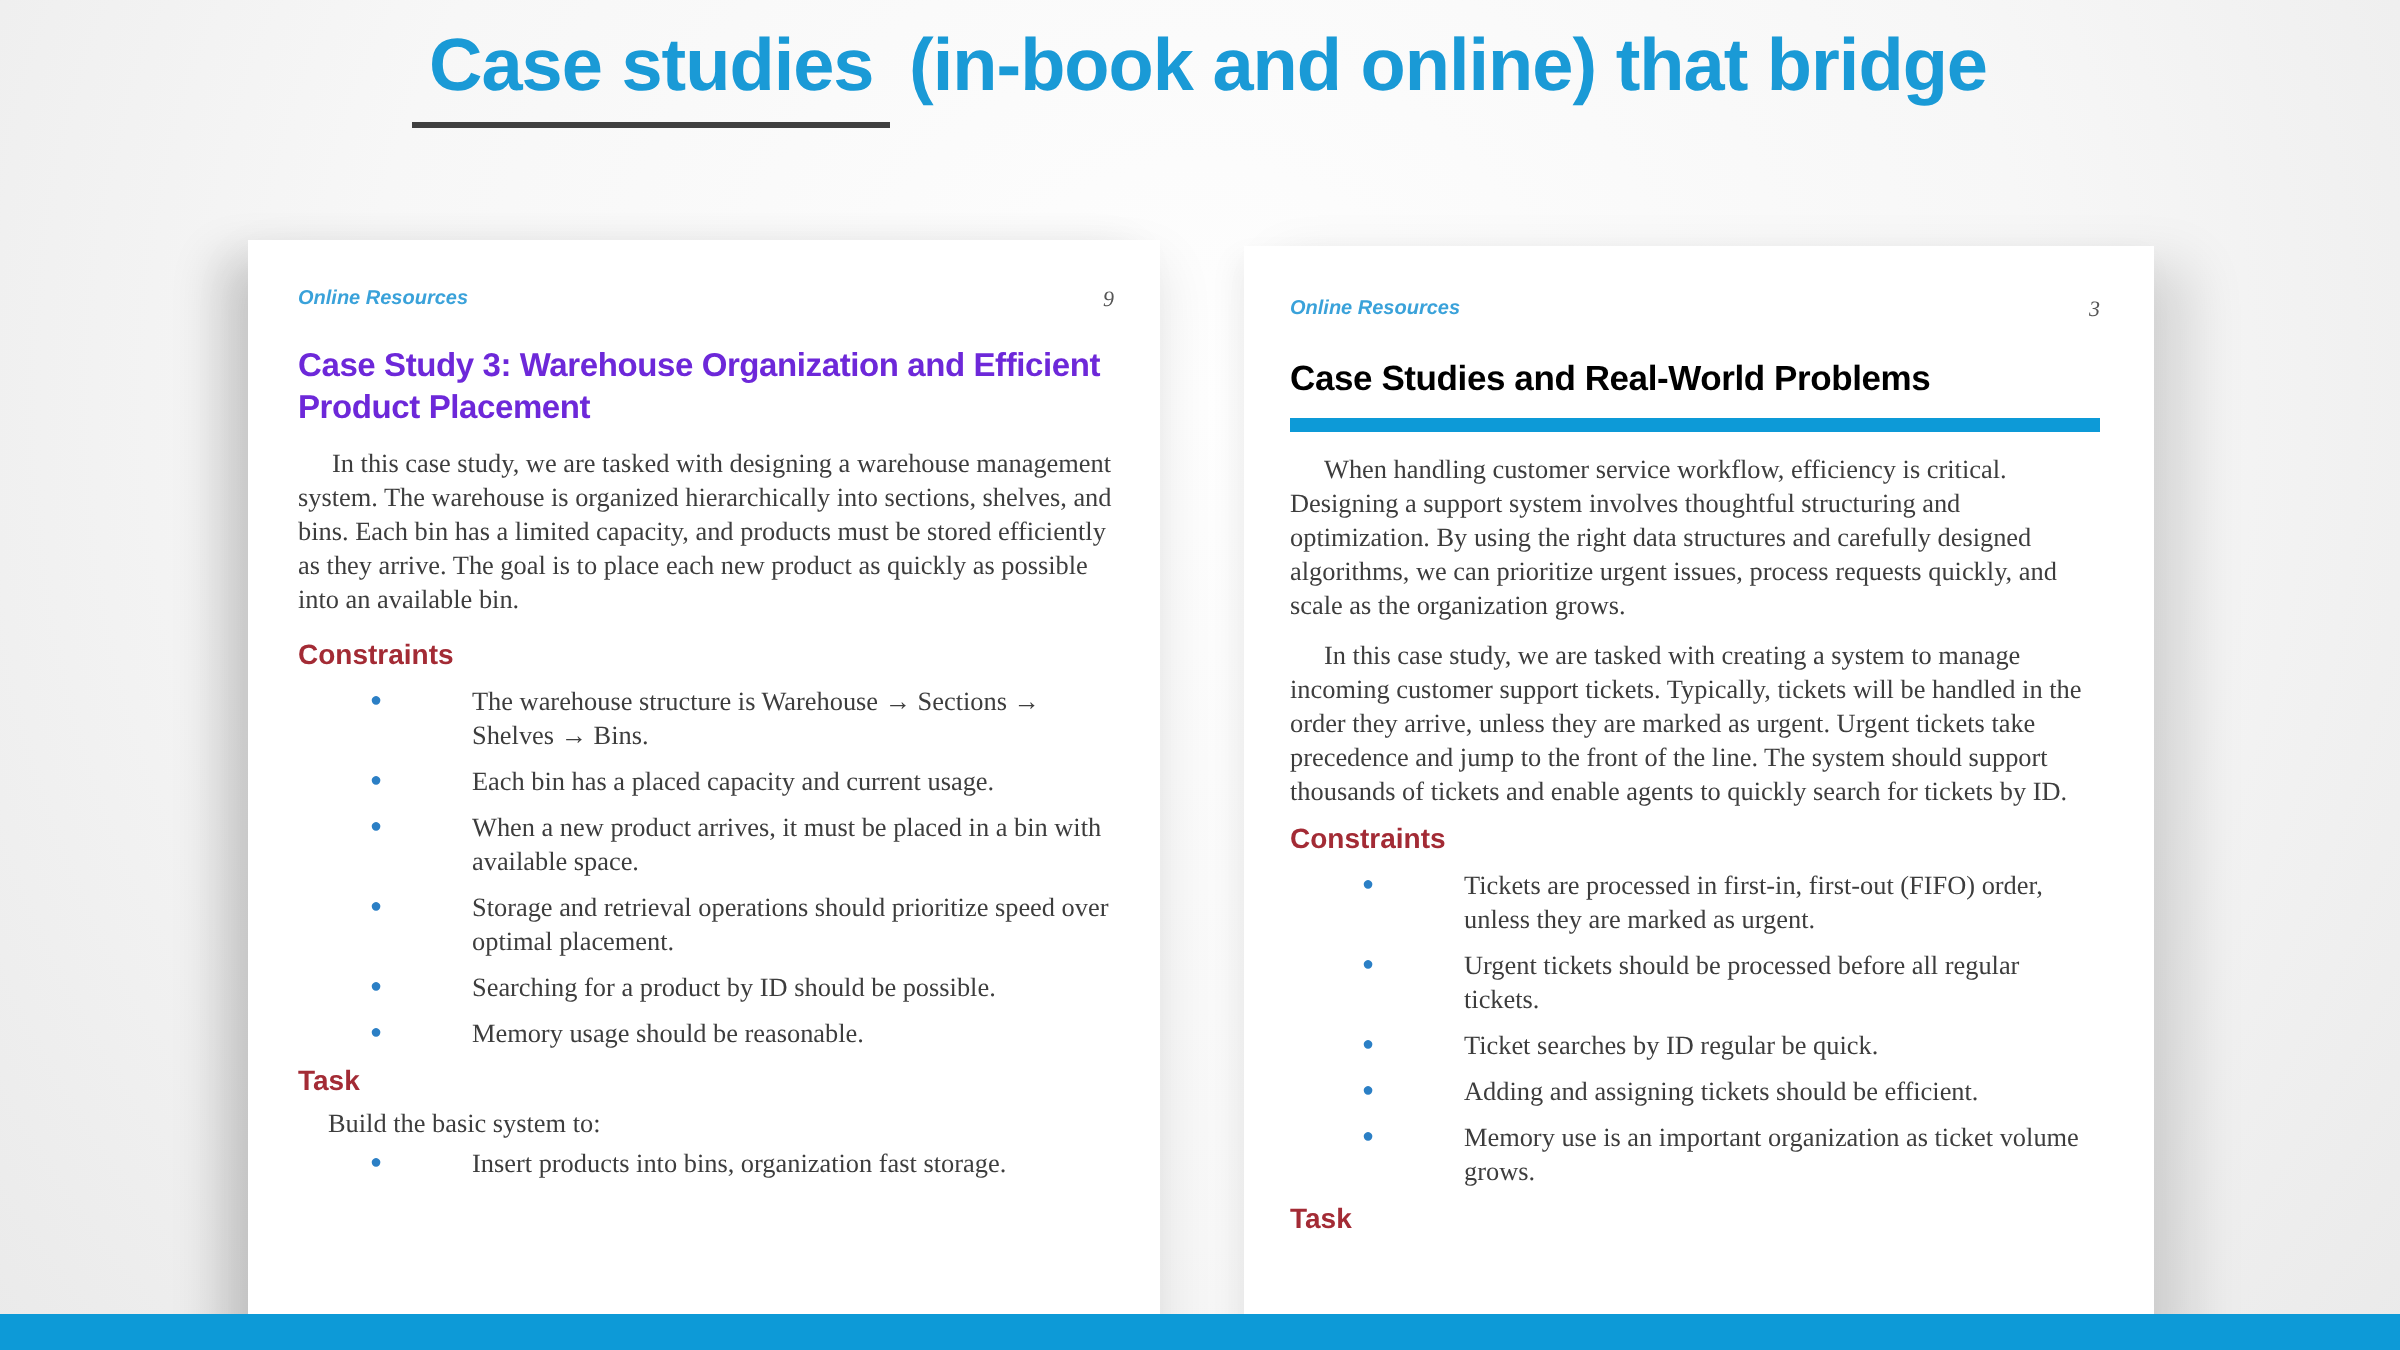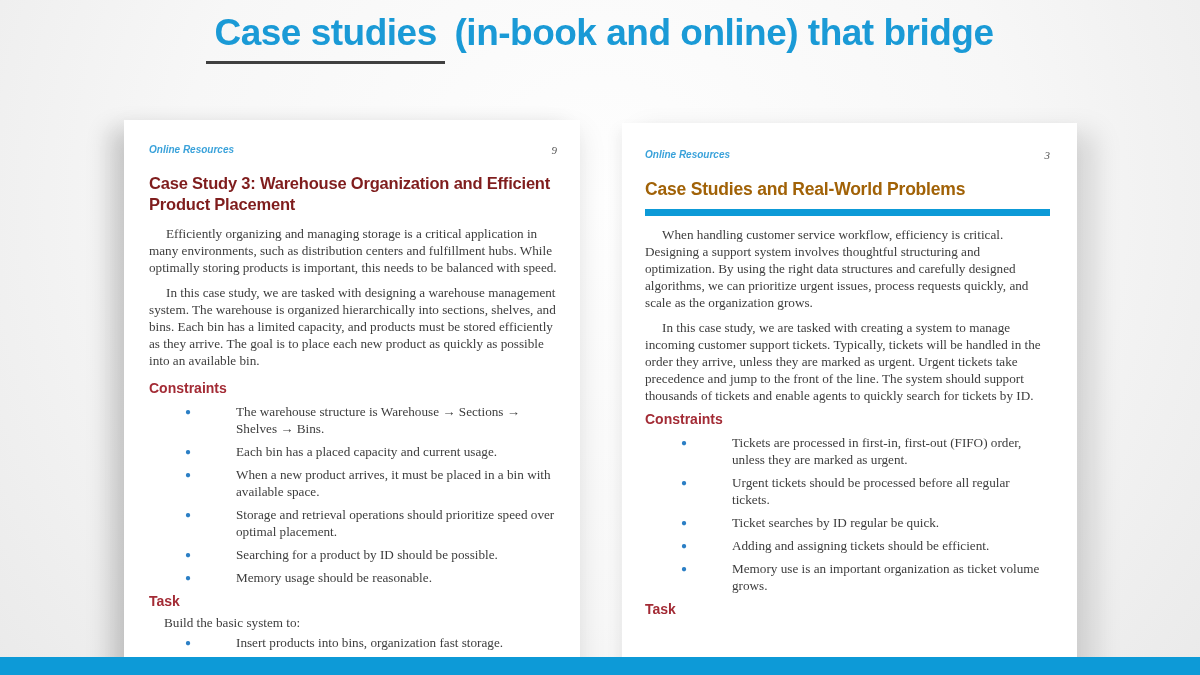--- a/index.html
+++ b/index.html
@@ -44,27 +44,27 @@
   }
   .running-head {
     color: #3aa2da; font-size: 10px; font-style: italic; font-weight: 700;
   }
   .page-num {
     color: #555; font-size: 11px; font-style: italic;
     font-family: "Liberation Serif", serif;
   }
 
   .chapter-heading {
-    margin-top: 16px; color: #a16207; font-size: 17.5px; font-weight: 700;
+    margin-top: 16px; color: #000000; font-size: 17.5px; font-weight: 700;
     line-height: 22px; letter-spacing: -0.2px;
   }
   .chapter-rule { margin-top: 9px; height: 7px; background: #0d9ad7; width: 100%; }
 
   .green-heading {
-    color: #7f1d1d; font-weight: 700; letter-spacing: -0.2px;
+    color: #6d28d9; font-weight: 700; letter-spacing: -0.2px;
   }
   .page-left .green-heading { margin-top: 16px; font-size: 16.5px; line-height: 21px; }
   .page-right .green-heading { margin-top: 12px; font-size: 14.5px; line-height: 19px; }
 
   .body-text, .bullet-text, .task-intro {
     font-family: "Liberation Serif", serif;
     color: #3d3d3d; font-size: 13.2px; line-height: 17px;
   }
   p.body-text { text-indent: 17px; }
   .page-left  p.first  { margin-top: 10px; }
@@ -107,21 +107,20 @@
   </div>
 
   <div class="page page-left">
     <div class="page-header">
       <span class="running-head">Online Resources</span>
       <span class="page-num">9</span>
     </div>
 
     <div class="green-heading">Case Study 3: Warehouse Organization and Efficient Product Placement</div>
 
-    <p class="body-text first">Efficiently organizing and managing storage is a critical application in many environments, such as distribution centers and fulfillment hubs. While optimally storing products is important, this needs to be balanced with speed.</p>
     <p class="body-text second">In this case study, we are tasked with designing a warehouse management system. The warehouse is organized hierarchically into sections, shelves, and bins. Each bin has a limited capacity, and products must be stored efficiently as they arrive. The goal is to place each new product as quickly as possible into an available bin.</p>
 
     <div class="red-label constraints-label">Constraints</div>
     <ul class="bullets">
       <li>
           <span class="bullet-dot">●</span>
           <span class="bullet-text">The warehouse structure is Warehouse → Sections → Shelves → Bins.</span>
         </li>
       <li>
           <span class="bullet-dot">●</span>

